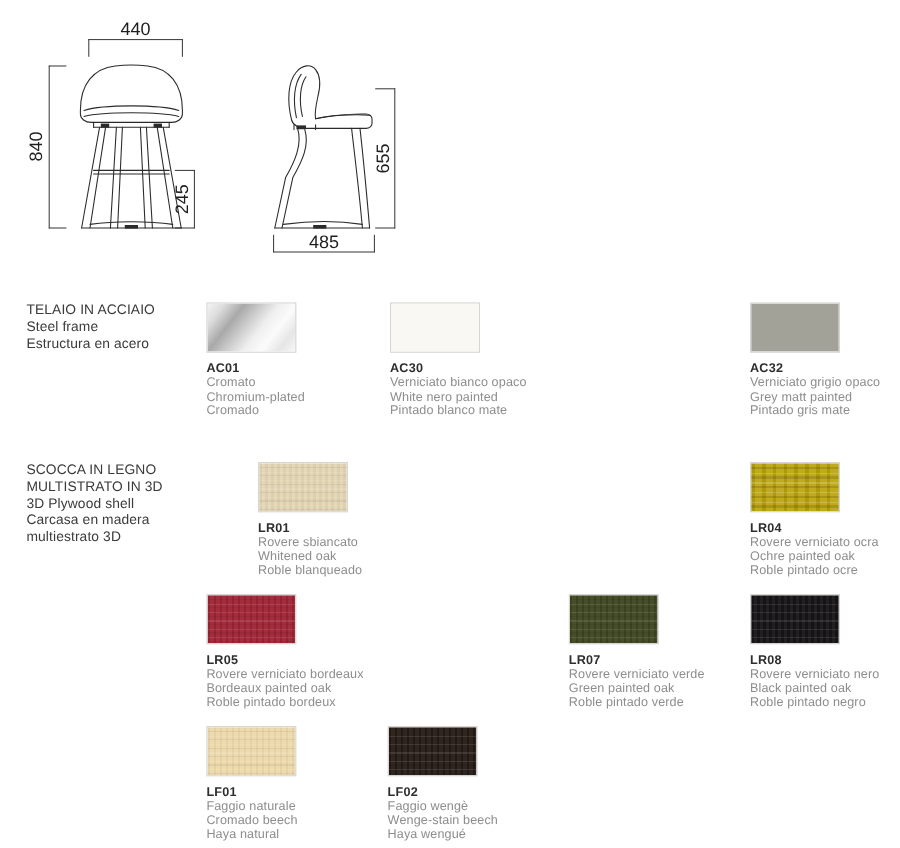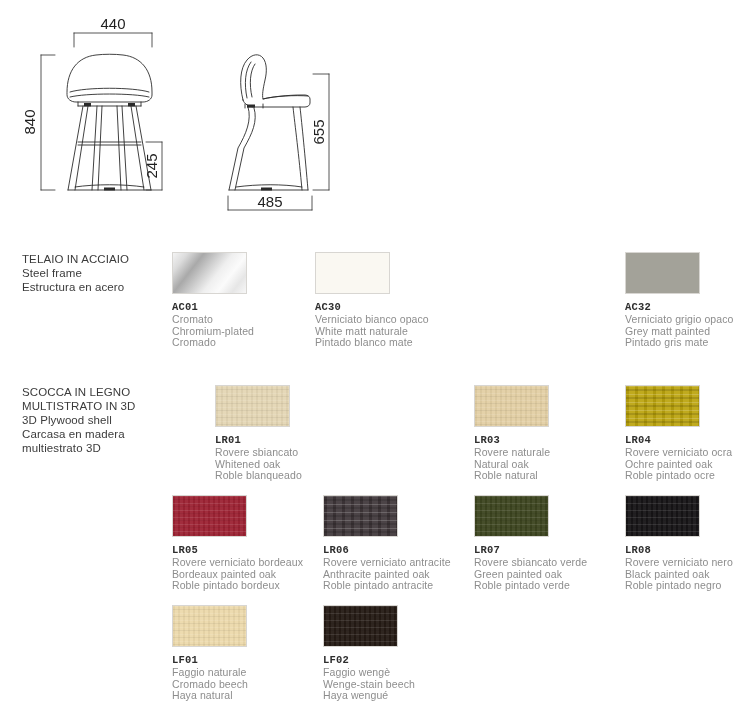--- a/index.html
+++ b/index.html
@@ -44,21 +44,20 @@
     overflow: hidden;
   }
   .chip-inner { position: absolute; inset: 0; }
 
   .code {
     margin-top: 7px;
     font-size: 10.5px;
     font-weight: bold;
     color: #2e2e2e;
     letter-spacing: .2px;
-    font-family: Liberation Mono, monospace;
   }
   .desc {
     font-size: 10.5px;
     line-height: 11.6px;
     color: #8d8d8d;
     letter-spacing: .1px;
     margin-top: 1px;
   }
   .desc span { display: block; white-space: nowrap; }
 
@@ -214,28 +213,28 @@
           <div class="chip">
             <div class="chip-inner sfc-chrome" style="--c: #c9c9c9;"></div>
           </div>
           <div class="code">AC01</div>
           <div class="desc">
             <span>Cromato</span>
             <span>Chromium-plated</span>
             <span>Cromado</span>
           </div>
         </div>
-        <div class="swatch-cell" style="left: 315px;">
+        <div class="swatch-cell" style="left: 325px;">
           <div class="chip">
             <div class="chip-inner sfc-flat" style="--c: #faf8f2;"></div>
           </div>
           <div class="code">AC30</div>
           <div class="desc">
             <span>Verniciato bianco opaco</span>
-            <span>White matt naturale</span>
+            <span>White nero painted</span>
             <span>Pintado blanco mate</span>
           </div>
         </div>
         <div class="swatch-cell" style="left: 625px;">
           <div class="chip">
             <div class="chip-inner sfc-flat" style="--c: #a3a299;"></div>
           </div>
           <div class="code">AC32</div>
           <div class="desc">
             <span>Verniciato grigio opaco</span>
@@ -261,31 +260,20 @@
           <div class="chip">
             <div class="chip-inner sfc-wood" style="--c: #e4d6b4;"></div>
           </div>
           <div class="code">LR01</div>
           <div class="desc">
             <span>Rovere sbiancato</span>
             <span>Whitened oak</span>
             <span>Roble blanqueado</span>
           </div>
         </div>
-        <div class="swatch-cell" style="left: 474px;">
-          <div class="chip">
-            <div class="chip-inner sfc-wood" style="--c: #e3cfa4;"></div>
-          </div>
-          <div class="code">LR03</div>
-          <div class="desc">
-            <span>Rovere naturale</span>
-            <span>Natural oak</span>
-            <span>Roble natural</span>
-          </div>
-        </div>
         <div class="swatch-cell" style="left: 625px;">
           <div class="chip">
             <div class="chip-inner sfc-wood-strong" style="--c: #bba40d;"></div>
           </div>
           <div class="code">LR04</div>
           <div class="desc">
             <span>Rovere verniciato ocra</span>
             <span>Ochre painted oak</span>
             <span>Roble pintado ocre</span>
           </div>
@@ -296,38 +284,27 @@
           <div class="chip">
             <div class="chip-inner sfc-wood" style="--c: #9c2233;"></div>
           </div>
           <div class="code">LR05</div>
           <div class="desc">
             <span>Rovere verniciato bordeaux</span>
             <span>Bordeaux painted oak</span>
             <span>Roble pintado bordeux</span>
           </div>
         </div>
-        <div class="swatch-cell" style="left: 323px;">
-          <div class="chip">
-            <div class="chip-inner sfc-wood-strong" style="--c: #3e3639;"></div>
-          </div>
-          <div class="code">LR06</div>
-          <div class="desc">
-            <span>Rovere verniciato antracite</span>
-            <span>Anthracite painted oak</span>
-            <span>Roble pintado antracite</span>
-          </div>
-        </div>
         <div class="swatch-cell" style="left: 474px;">
           <div class="chip">
             <div class="chip-inner sfc-wood" style="--c: #3c441f;"></div>
           </div>
           <div class="code">LR07</div>
           <div class="desc">
-            <span>Rovere sbiancato verde</span>
+            <span>Rovere verniciato verde</span>
             <span>Green painted oak</span>
             <span>Roble pintado verde</span>
           </div>
         </div>
         <div class="swatch-cell" style="left: 625px;">
           <div class="chip">
             <div class="chip-inner sfc-wood" style="--c: #161416;"></div>
           </div>
           <div class="code">LR08</div>
           <div class="desc">

